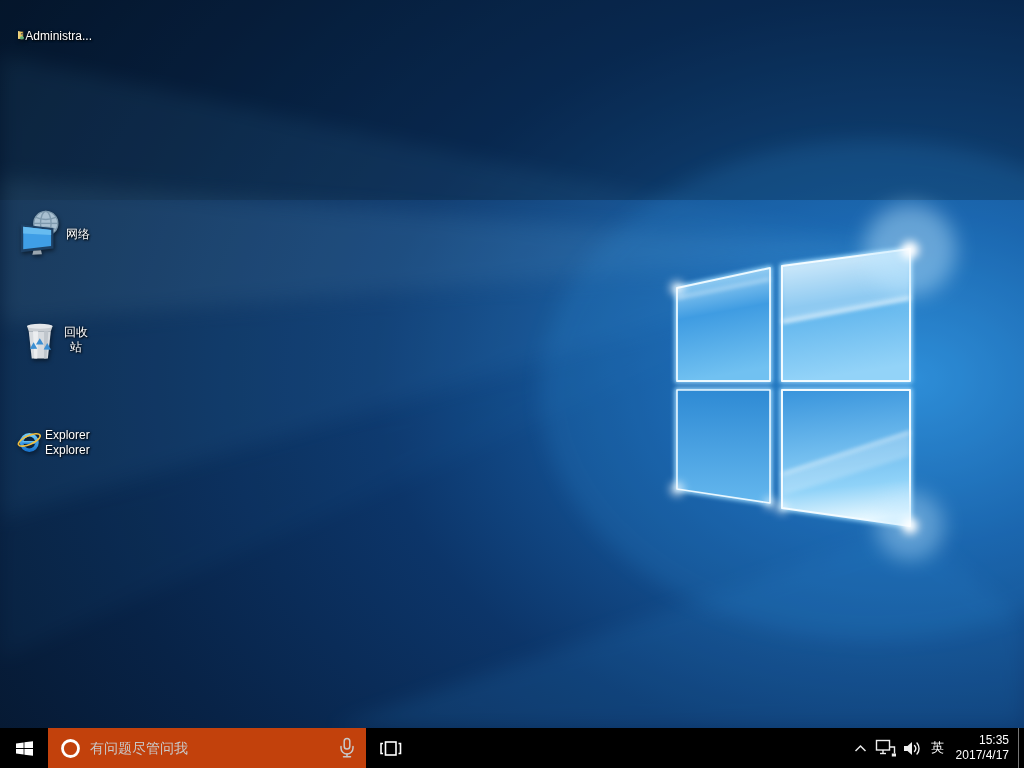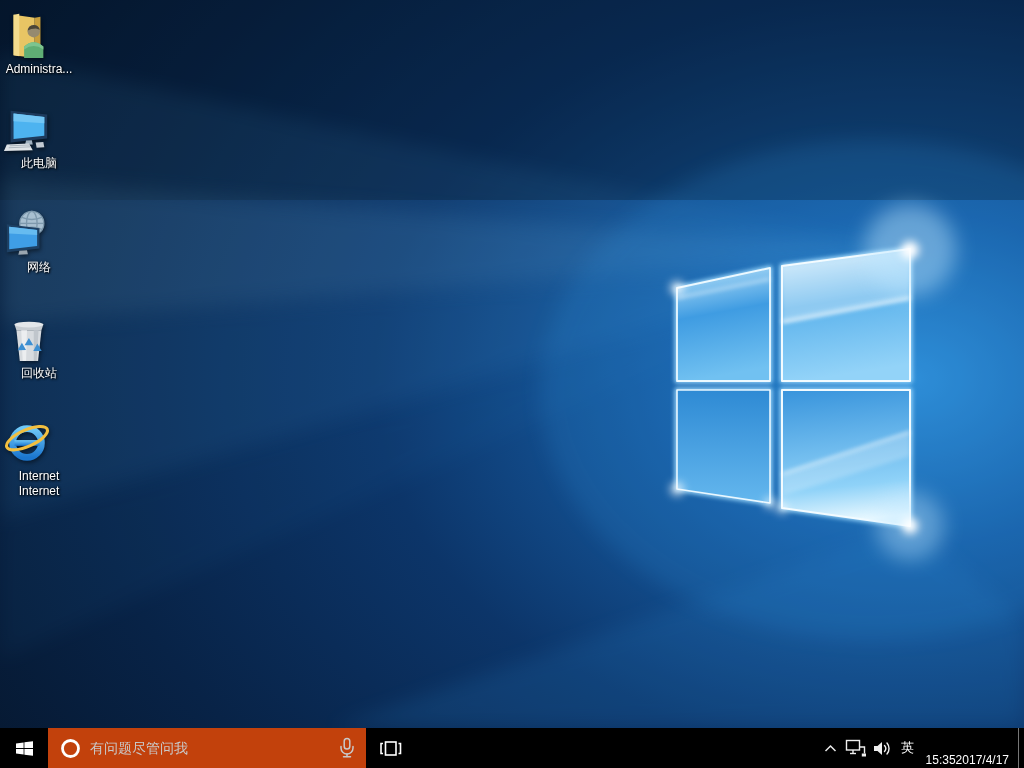--- a/index.html
+++ b/index.html
@@ -1,42 +1,42 @@
 <!DOCTYPE html>
 <html><head>
 <meta charset="utf-8">
 <style>
   *{margin:0;padding:0;box-sizing:border-box}
   html,body{width:1024px;height:768px;overflow:hidden;background:#000;
     font-family:"Liberation Sans","DejaVu Sans",sans-serif}
   .screen{position:relative;width:1024px;height:768px;overflow:hidden}
   .desktop{position:absolute;left:0;top:0;width:1024px;height:728px;overflow:hidden}
   .wallpaper{position:absolute;left:0;top:0;width:1024px;height:728px;display:block}
-  .desktop-icon{position:absolute;left:2px;width:76px;display:flex;flex-direction:column;
-    cursor:default}
+  .desktop-icon{position:absolute;left:16px;width:76px;display:flex;flex-direction:row;
+    align-items:center;cursor:default}
   .desktop-icon .glyph{width:50px;height:50px;filter:drop-shadow(1px 2px 2px rgba(0,0,0,.5))}
   .icon-label{margin-top:2px;font-size:12px;color:#fff;text-align:center;line-height:15px;
     max-width:74px;text-shadow:1px 1px 2px #000,0 0 3px rgba(0,0,0,.9)}
   
   .taskbar{position:absolute;left:0;bottom:0;width:1024px;height:40px;background:#000;
     display:flex;align-items:stretch;z-index:5}
   .tb-btn{height:40px;border:0;background:transparent;display:flex;align-items:center;
     justify-content:center;padding:0;cursor:pointer}
   .start{width:48px}
   .searchbox{width:318px;background:#c2410c;display:flex;align-items:center;
     padding:0 10px 0 12px;gap:9px}
   .searchbox input{flex:1;background:transparent;border:0;outline:0;color:#e8e8e8;
     font-size:14px;font-family:inherit;min-width:0}
   .searchbox input::placeholder{color:#c9c9c9;opacity:1}
   .taskview{width:48px}
   .spacer{flex:1}
   .tray{display:flex;align-items:stretch}
   .tray .tb-btn{width:26px}
   .lang{color:#fff;font-size:13px;width:30px}
-  .clock{display:flex;flex-direction:row;justify-content:center;align-items:flex-end;
+  .clock{display:flex;flex-direction:column;justify-content:center;align-items:flex-end;
     color:#fff;font-size:12px;line-height:15px;padding:0 9px 0 5px;cursor:pointer}
   .show-desktop{width:6px;height:40px;border-left:1px solid #777;cursor:pointer}
 </style>
 </head>
 <body>
 
 <div class="screen">
 
   <div class="desktop">
 
@@ -123,35 +123,20 @@
         <polygon points="12,5 18,4 18,48 12,47" fill="#f4dc8d"></polygon>
         <polygon points="34,8 40,7 40,49 34,50" fill="#c79f3e"></polygon>
         <circle cx="33" cy="22" r="6.5" fill="#958a6f"></circle>
         <path d="M33 15.5 a6.5 6.5 0 0 1 6.3 5 l-4 -1.2 -5 0.4 -3.5 1.5 a6.5 6.5 0 0 1 6.2 -5.7 z" fill="#4a4537"></path>
         <path d="M23 38 q10 -9 20 0 l0 12 -20 0 z" fill="#5fae74"></path>
         <path d="M23 38 q10 -9 20 0 l0 3 q-10 -7 -20 0 z" fill="#7cc48f"></path>
       </svg>
       <div class="icon-label">Administra...</div>
     </div>
 
-    <div class="desktop-icon" style="top:104px">
-      <svg class="glyph" viewBox="0 0 52 52">
-        <polygon points="9,7 47,11 47,36 9,40" fill="#1d3a5c"></polygon>
-        <polygon points="12,10 44,13.5 44,33 12,36.5" fill="#4db3f0"></polygon>
-        <polygon points="12,10 44,13.5 44,20 12,18" fill="#72c6f5"></polygon>
-        <polygon points="25,38 31,37.6 32,42 24,42.4" fill="#9fb0bf"></polygon>
-        <polygon points="5,42 28,41 32,48 2,49" fill="#dfe4e8"></polygon>
-        <g stroke="#aab4bd" stroke-width="1">
-          <line x1="8" y1="43.5" x2="29" y2="42.6"></line>
-            <line x1="7" y1="45.5" x2="30" y2="44.5"></line>
-        </g>
-        <polygon points="35,40 43,39.6 44,45 36,45.4" fill="#c3cbd3"></polygon>
-      </svg>
-      <div class="icon-label">此电脑</div>
-    </div>
 
     <div class="desktop-icon" style="top:314px">
       <svg class="glyph" viewBox="0 0 52 52">
         <polygon points="13,11 43,11 41,17 15,17" fill="#c8cdd2"></polygon>
         <ellipse cx="28" cy="11" rx="15" ry="3" fill="#e4e7ea"></ellipse>
         <polygon points="15,17 41,17 37.5,49 18.5,49" fill="#d7dbdf"></polygon>
         <polygon points="20,17 26,17 25,49 21.5,49" fill="#eceef0"></polygon>
         <polygon points="33,17 38,17 36,49 33,49" fill="#c0c6cc"></polygon>
         <g fill="#3d8fd2">
           <path d="M28 25 l4.5 7.5 h-9 z"></path>
@@ -187,21 +172,21 @@
             <stop offset="0" stop-color="#6ec8f8"></stop>
               <stop offset="1" stop-color="#1b76cf"></stop>
           </linearGradient>
         </defs>
         <circle cx="26" cy="27" r="15" fill="none" stroke="url(#ieE)" stroke-width="7"></circle>
         <rect x="13" y="24" width="26" height="6" fill="url(#ieE)"></rect>
         <rect x="30" y="31" width="12" height="10" fill="#0a1e38" opacity="0"></rect>
         <path d="M41 27 a15 15 0 0 1 -6 12 l-2 -6 z" fill="#0b2a52" opacity="0"></path>
         <ellipse cx="26" cy="22" rx="23" ry="8.5" fill="none" stroke="#f2bf3f" stroke-width="3.2" transform="rotate(-24 26 22)"></ellipse>
       </svg>
-      <div class="icon-label">Internet Internet</div>
+      <div class="icon-label">Explorer Explorer</div>
     </div>
   </div>
 
   <div class="taskbar">
 
     <button class="tb-btn start">
       <svg width="17" height="15" viewBox="0 0 17 15">
         <g fill="#ffffff">
           <polygon points="0,2.4 7.6,1.4 7.6,7.1 0,7.1"></polygon>
           <polygon points="8.4,1.3 17,0.2 17,7.1 8.4,7.1"></polygon>

